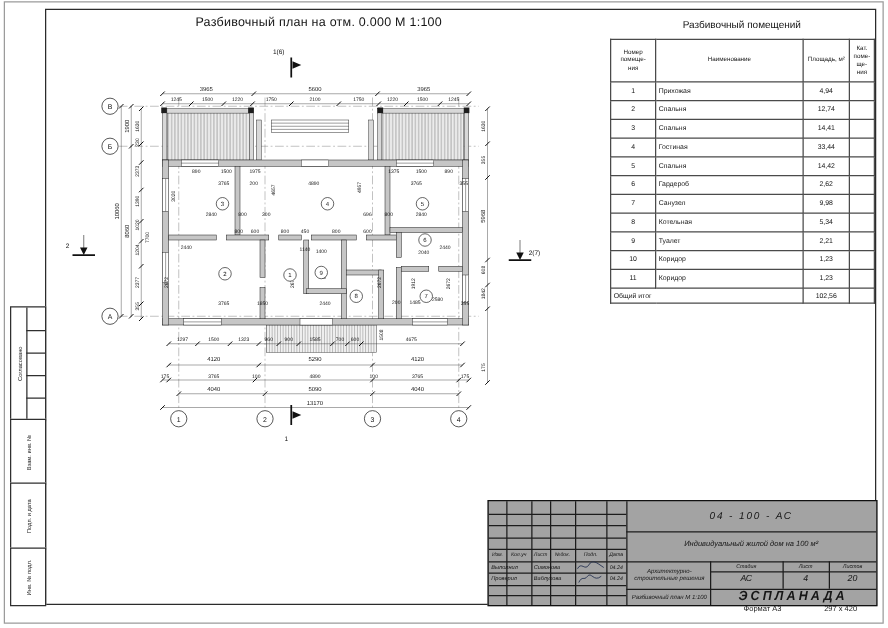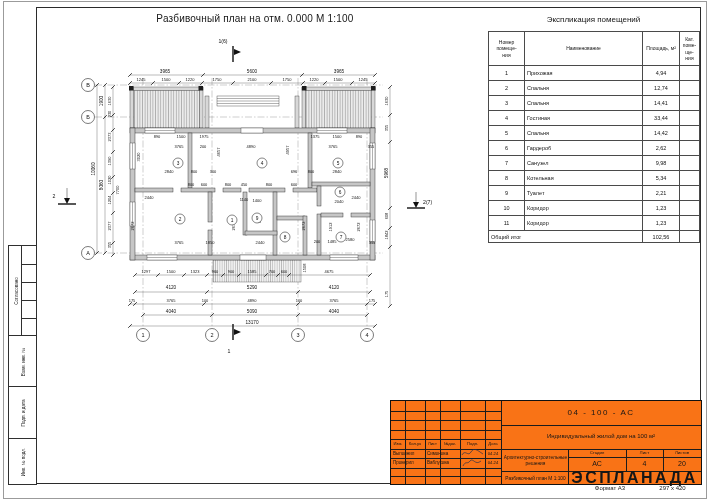--- a/index.html
+++ b/index.html
@@ -21,30 +21,30 @@
   .expl-title{position:absolute;left:488px;top:15px;width:211px;text-align:center;font-size:8px;color:#141414;}
   table.expl{position:absolute;left:488px;top:31px;width:211px;border-collapse:collapse;table-layout:fixed;font-size:5.5px;color:#141414;}
   table.expl th,table.expl td{border:1px solid #4a4a4a;padding:0 2px;overflow:hidden;}
   table.expl{border:1.3px solid #111;}
   table.expl th{font-weight:normal;font-size:5px;white-space:pre-line;line-height:1.3;height:33px;vertical-align:middle;text-align:center;}
   table.expl td{height:14px;}
   td.c-num,td.c-area{text-align:center;}
   td.c-name{text-align:left;}
   tr.total td{height:11px;font-size:5.5px;}
   
-  .tblock{position:absolute;left:390px;top:400px;width:310px;height:83px;border:1.3px solid #111;background:#f97316;font-size:5px;}
+  .tblock{position:absolute;left:390px;top:400px;width:310px;height:83px;border:1.3px solid #111;background:#a3a3a3;font-size:5px;font-style:italic;}
   .tl{position:absolute;background:#1c1c1c;}
   .tc{position:absolute;display:flex;align-items:center;justify-content:center;text-align:center;line-height:1.2;color:#161616;}
   .doccode{font-size:8px;letter-spacing:1.5px;}
   .project{font-size:6px;}
   .section-cell{font-size:4.8px;padding:1px;}
   .drawing-cell{font-size:4.8px;padding:1px;}
   .stg-h{font-size:4.3px;}
   .stg-v{font-size:7px;}
-  .logo{font-size:16px;font-weight:bold;letter-spacing:2.5px;transform:scaleY(1.05);}
+  .logo{font-size:10px;font-weight:bold;letter-spacing:2.5px;transform:scaleY(1.05);}
   .st-h{font-size:4.2px;}
   .st-t{font-size:4.5px;justify-content:flex-start;padding-left:2px;text-align:left;}
   .fmt{position:absolute;top:485px;font-size:6px;text-align:center;color:#222;}
   
   svg.plan{position:absolute;left:45px;top:30px;}
   .dl{stroke:#3a3a3a;stroke-width:.35;}
   .tk{stroke:#111;stroke-width:.8;}
   .axl{stroke:#5a5a5a;stroke-width:.3;stroke-dasharray:7 2 1.5 2;}
   .bub{fill:#fff;stroke:#222;stroke-width:.6;}
   .bubt{font:5.5px "Liberation Sans",sans-serif;fill:#111;text-anchor:middle;}
@@ -403,21 +403,21 @@
     <text class="sect" x="9" y="168" text-anchor="middle">2</text>
   </g>
   <g>
     <line class="sec" x1="362" y1="178" x2="380" y2="178"></line>
     <line class="secthin" x1="371" y1="162" x2="371" y2="174"></line>
     <polygon points="368,172 374,172 371,178" fill="#111"></polygon>
     <text class="sect" x="378" y="174">2(7)</text>
   </g>
 </svg>
 
-<div class="expl-title">Экспликация помещений</div>
+<div class="expl-title">Разбивочный помещений</div>
 <table class="expl">
   <colgroup>
       <col style="width:36px">
       <col style="width:118px">
       <col style="width:37px">
       <col style="width:20px">
     </colgroup>
   <thead>
     <tr>
       <th>Номер

